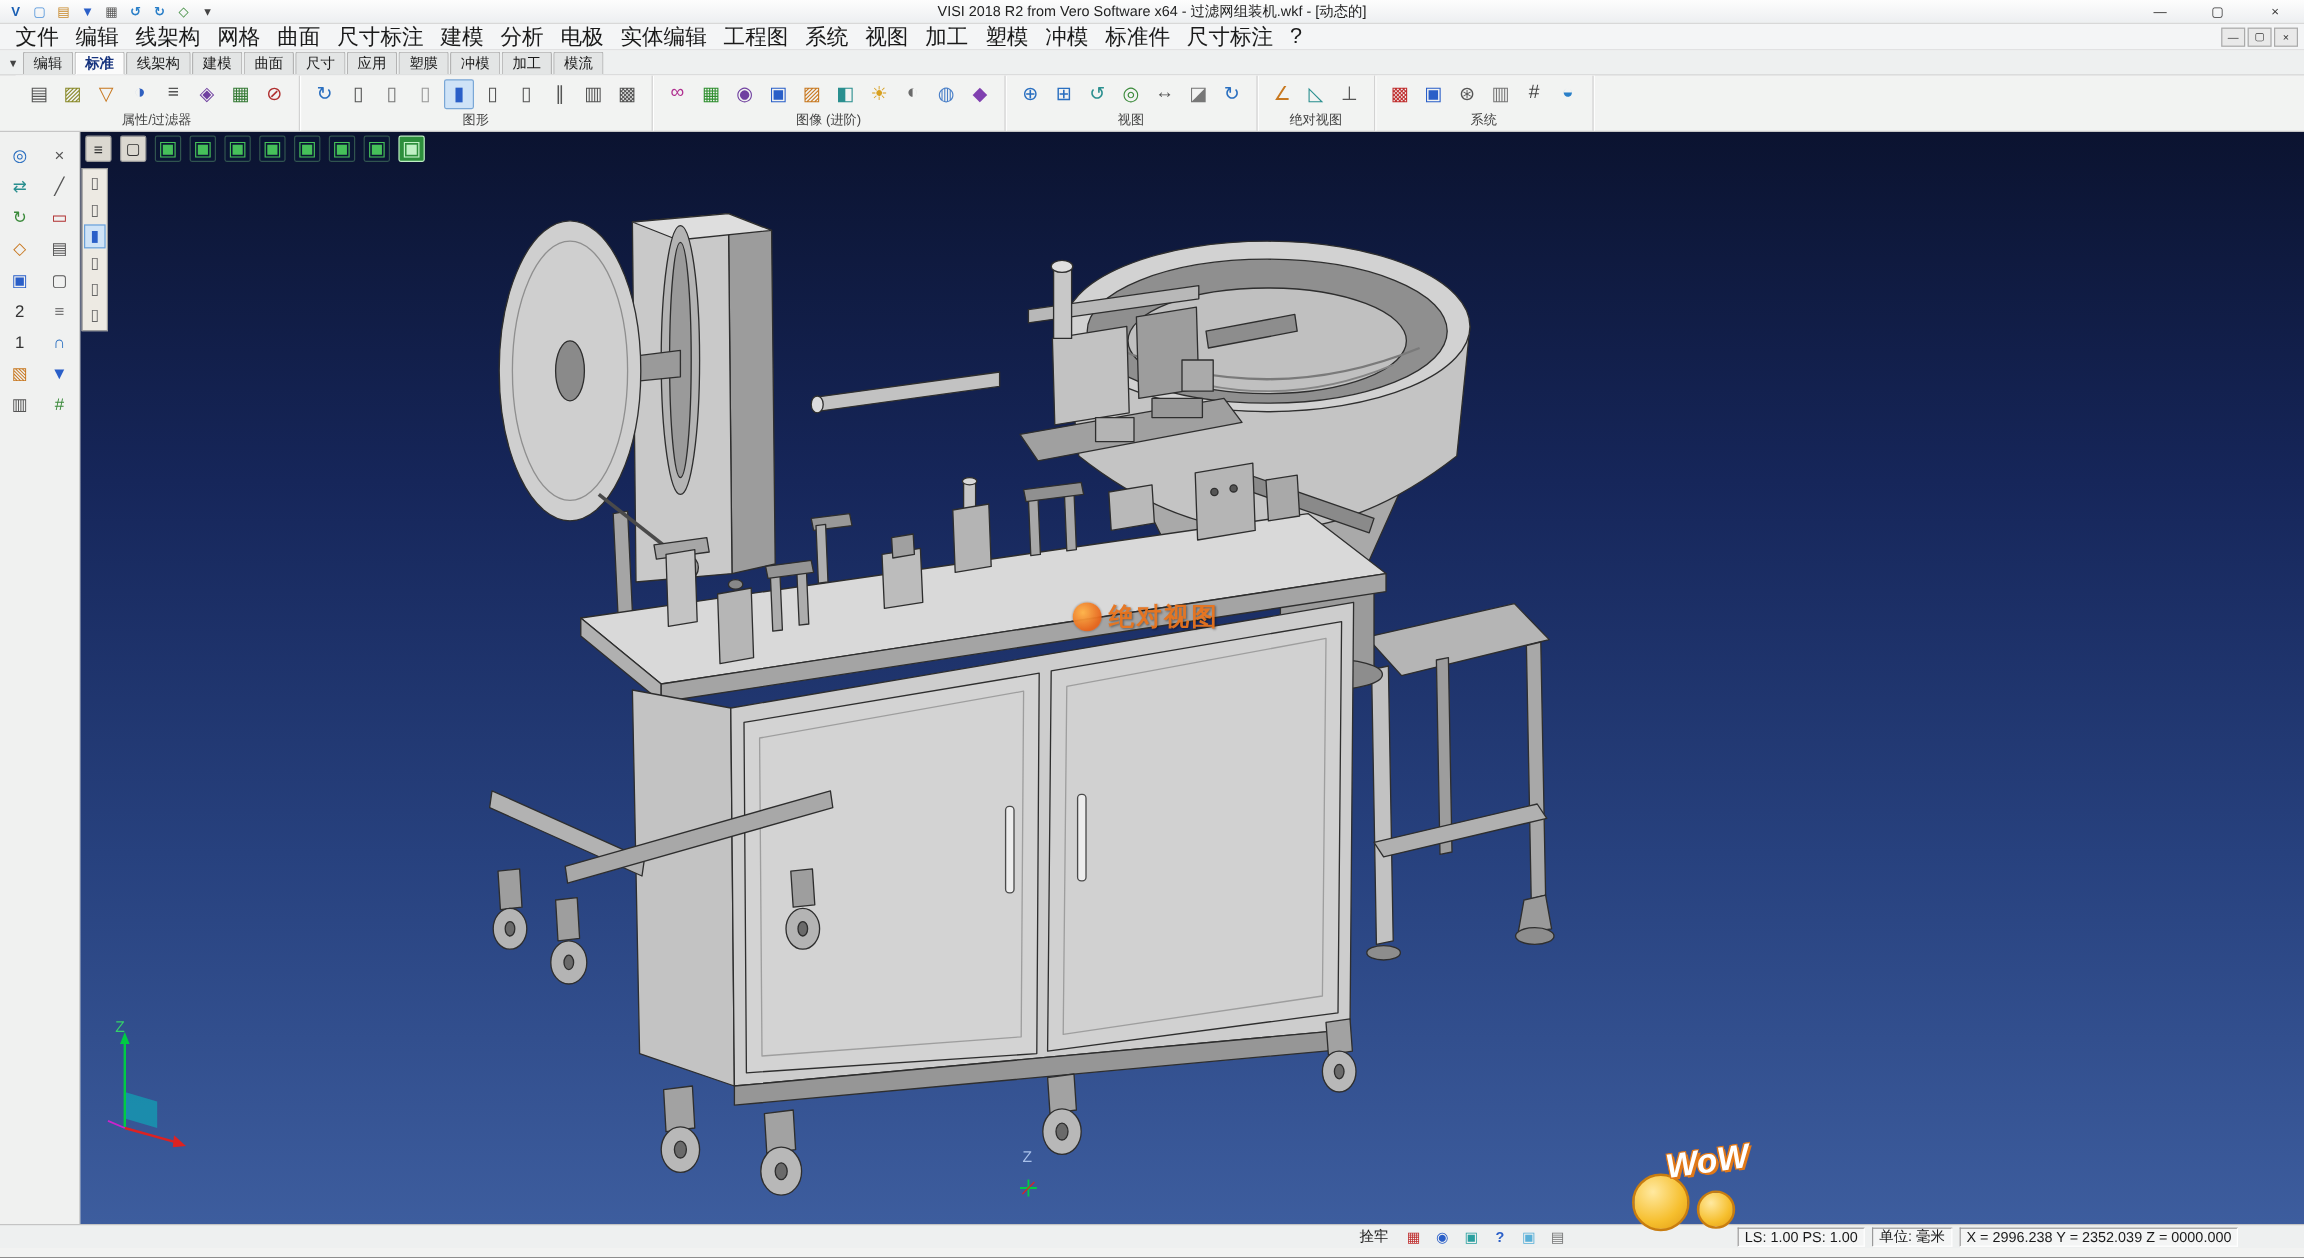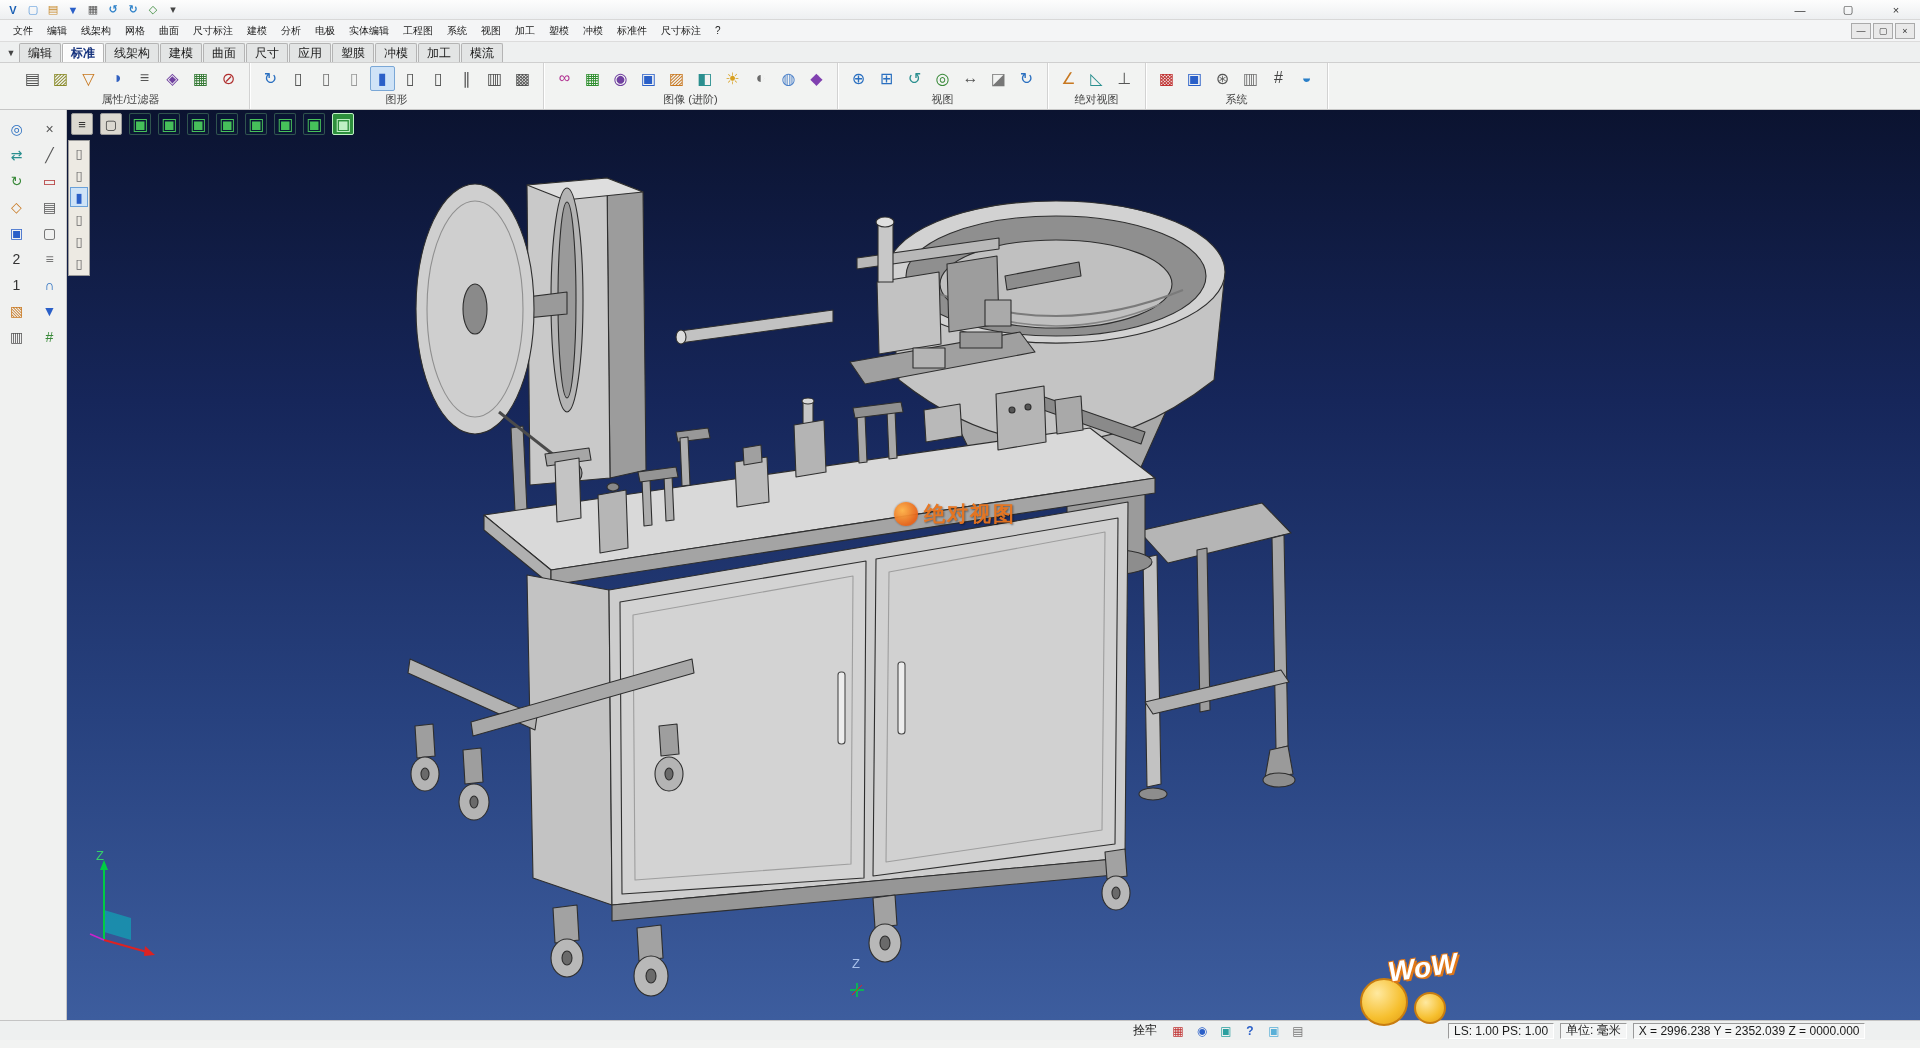--- a/index.html
+++ b/index.html
@@ -11,21 +11,21 @@
 .titlebar{position:absolute;top:0;left:0;right:0;height:20px;background:linear-gradient(#fdfdfd,#edeff1);border-bottom:1px solid #d8d8d8;display:flex;align-items:center;}
 .qat{display:flex;align-items:center;gap:2px;padding-left:4px;z-index:2;}
 .qicon{width:18px;height:16px;display:inline-flex;align-items:center;justify-content:center;font-size:11px;font-weight:bold;}
 .win-title{position:absolute;left:0;right:0;text-align:center;font-size:12px;color:#222;}
 .wcontrols{margin-left:auto;display:flex;height:100%;z-index:2;}
 .wbtn{width:48px;height:100%;display:inline-flex;align-items:center;justify-content:center;font-size:11px;color:#333;}
 
 
 .menubar{position:absolute;top:20px;left:0;right:0;height:22px;background:#f4f5f6;border-bottom:1px solid #dcdcdc;display:flex;align-items:center;}
 .menus{display:flex;align-items:center;height:100%;padding-left:6px;}
-.menu-item{padding:0 7px;font-size:10px;height:100%;display:inline-flex;align-items:center;white-space:nowrap;}
+.menu-item{padding:0 7px;font-size:18px;height:100%;display:inline-flex;align-items:center;white-space:nowrap;}
 .mdi-controls{margin-left:auto;display:flex;gap:2px;padding-right:5px;}
 .mdi-btn{width:20px;height:16px;border:1px solid #aaa;background:#e9e9e9;display:inline-flex;align-items:center;justify-content:center;font-size:9px;color:#333;}
 
 
 .tabrow{position:absolute;top:42px;left:0;right:0;height:21px;background:#eef0f0;border-bottom:1px solid #cfcfcf;display:flex;align-items:flex-end;padding-left:3px;}
 .tab-dd{width:16px;height:18px;display:inline-flex;align-items:center;justify-content:center;font-size:9px;color:#444;}
 .tabs{display:flex;align-items:flex-end;}
 .tab{padding:1px 8px;height:19px;font-size:12px;display:inline-flex;align-items:center;border:1px solid #b4b4b4;border-bottom:none;background:#e3e5e5;margin-right:1px;border-radius:2px 2px 0 0;white-space:nowrap;}
 .tab.active{background:#fbfbfb;font-weight:bold;color:#16337e;box-shadow:inset 1px 1px 0 #fff;}
 
@@ -92,20 +92,21 @@
         <span class="qicon" style="color: rgb(26, 95, 180);">V</span>
         <span class="qicon" style="color: rgb(74, 144, 217);">▢</span>
         <span class="qicon" style="color: rgb(200, 137, 42);">▤</span>
         <span class="qicon" style="color: rgb(42, 95, 200);">▼</span>
         <span class="qicon" style="color: rgb(90, 90, 90);">▦</span>
         <span class="qicon" style="color: rgb(42, 127, 200);">↺</span>
         <span class="qicon" style="color: rgb(42, 127, 200);">↻</span>
         <span class="qicon" style="color: rgb(58, 138, 58);">◇</span>
         <span class="qicon" style="color: rgb(68, 68, 68);">▾</span>
       </div>
+    <div class="win-title">VISI 2018 R2 from Vero Software x64 - 过滤网组装机.wkf - [动态的]</div>
     <div class="wcontrols">
         <span class="wbtn">—</span>
         <span class="wbtn">▢</span>
         <span class="wbtn">×</span>
       </div>
   </div>
 
   <div class="menubar">
     <div class="menus">
         <span class="menu-item">文件</span>

